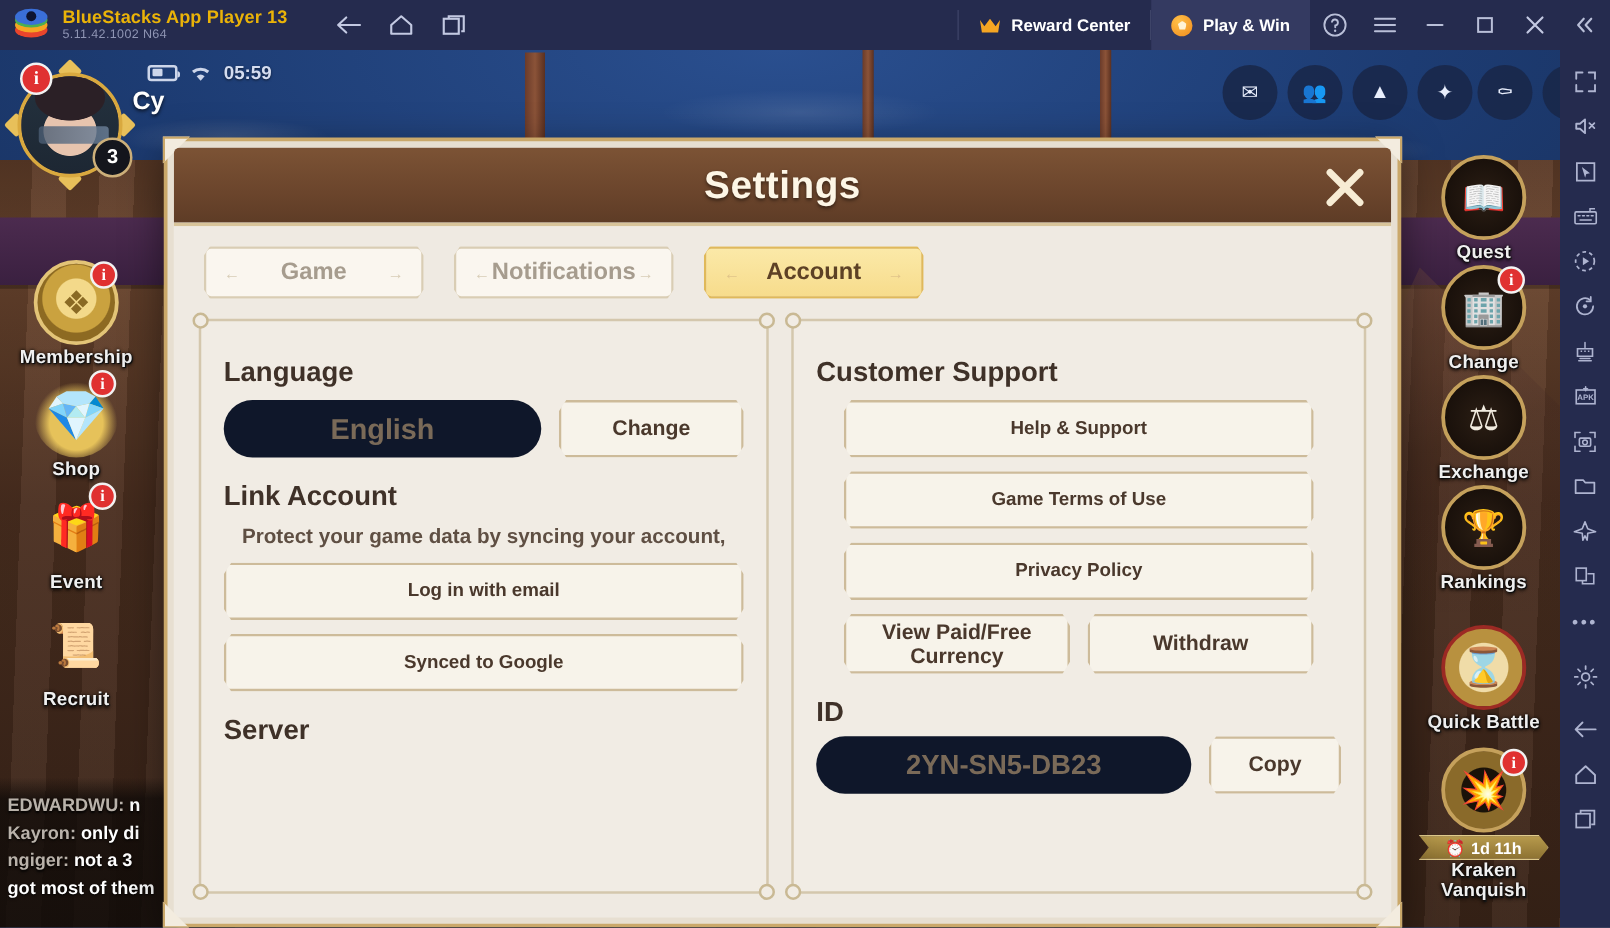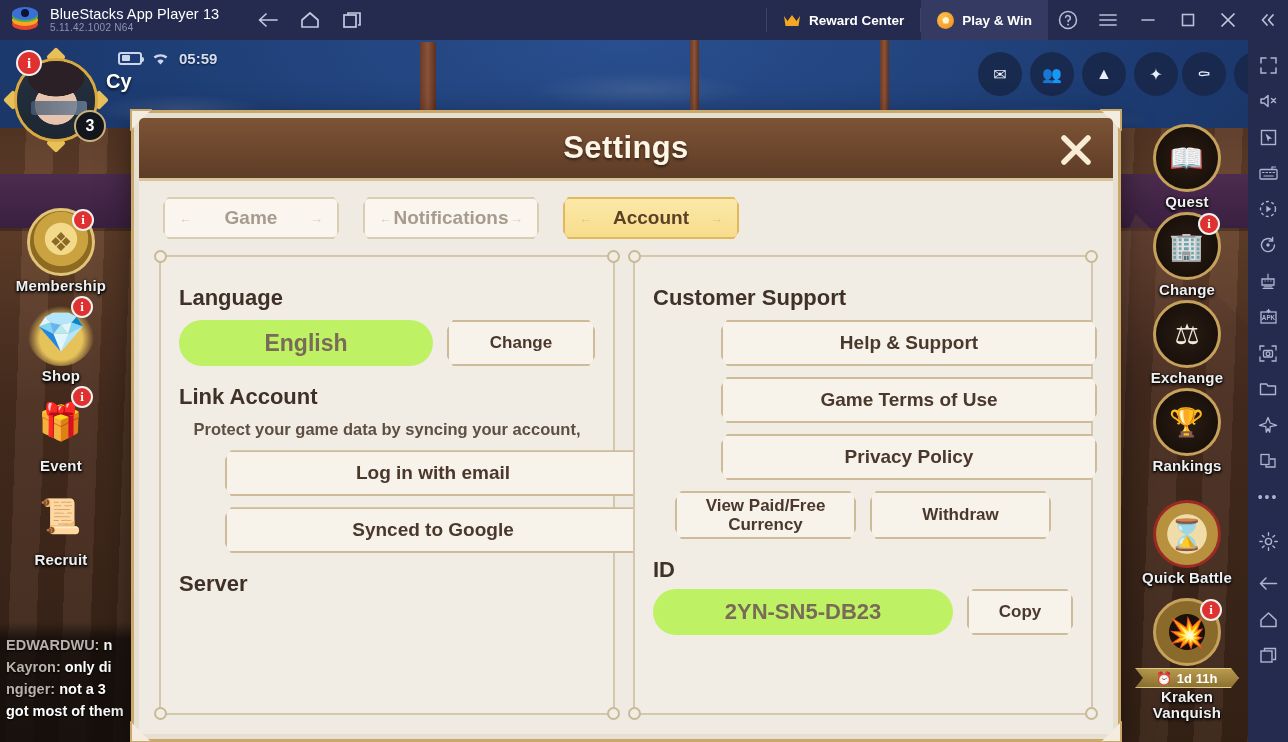--- a/index.html
+++ b/index.html
@@ -27,21 +27,21 @@
   .bs-logo .l1 { top: 11px; background: #e8452c; }
   .bs-logo .l2 { top: 7px; background: #f5a623; }
   .bs-logo .l3 { top: 3px; background: #4caf50; }
   .bs-logo .l4 { top: 0px; background: #3a6fd8; height: 13px; }
   .bs-logo .dot {
     position: absolute; left: 9px; top: 2px;
     width: 8px; height: 8px; border-radius: 50%;
     background: #0e1430;
   }
   .bs-titletext { margin-left: 12px; line-height: 1.05; }
-  .bs-titletext .t1 { font-size: 14.5px; font-weight: normal; color: #ffffff; letter-spacing: .1px;}
+  .bs-titletext .t1 { font-size: 14.5px; font-weight: bold; color: #eab308; letter-spacing: .1px;}
   .bs-titletext .t2 { font-size: 10px; color: #8f95b4; margin-top: 1px; letter-spacing: .3px;}
   .bs-navgroup { display: flex; align-items: center; margin-left: 38px; gap: 20px; }
   .bs-ico { width: 22px; height: 22px; display: flex; align-items: center; justify-content: center; cursor: pointer; }
   .bs-ico svg { display:block; }
   .bs-right { margin-left: auto; display: flex; align-items: center; height: 40px; }
   .bs-pill {
     display: flex; align-items: center; gap: 8px;
     height: 40px; padding: 0 16px;
     font-size: 13.5px; font-weight: bold; color: #ffffff;
     cursor: pointer;
@@ -266,38 +266,38 @@
   .pcorner.bl{left:-7px;bottom:-7px;} .pcorner.br{right:-7px;bottom:-7px;}
 
   .sect-title {
     font-size: 22px; font-weight: bold; color: #3f3128;
     margin-bottom: 9px;
   }
   .sect-title.pad { margin-top: 18px; }
   .row { display:flex; gap: 14px; align-items:center; }
   .valuebox {
     flex: 1; height: 46px; border-radius: 23px;
-    background: #bef264;
+    background: #0f172a;
     display:flex;align-items:center;justify-content:center;
     font-size: 23px; font-weight: bold; color: #7a6a58;
   }
   .btn {
     background: #f7f3ea;
     border: 2px solid #cdbb9a;
     color: #4a382c;
     font-weight: bold;
     display:flex;align-items:center;justify-content:center;
     text-align:center;
     cursor:pointer;
     border-radius: 5px;
     clip-path: polygon(0% 20%, 6px 0%, calc(100% - 6px) 0%, 100% 20%, 100% 80%, calc(100% - 6px) 100%, 6px 100%, 0% 80%);
     line-height: 1.12;
   }
   .btn-small { width: 148px; height: 46px; font-size: 17px; }
-  .btn-wide { width: 100%; height: 46px; font-size: 19px; margin-top: 11px; margin-left: 46px; }
+  .btn-wide { width: 100%; height: 46px; font-size: 15px; margin-top: 11px; }
   .btn-half { width: 181px; height: 48px; font-size: 17px; }
   .subnote {
     font-size: 16.5px; font-weight: bold; color: #5f4f43;
     text-align:center; line-height: 1.22; margin: 2px 6px 4px 6px;
   }
   .half-row { display:flex; gap: 14px; margin-top: 11px; }
 
   
   .bs-side {
     position:absolute; right:0; top:40px; width:40px; height:702px;

